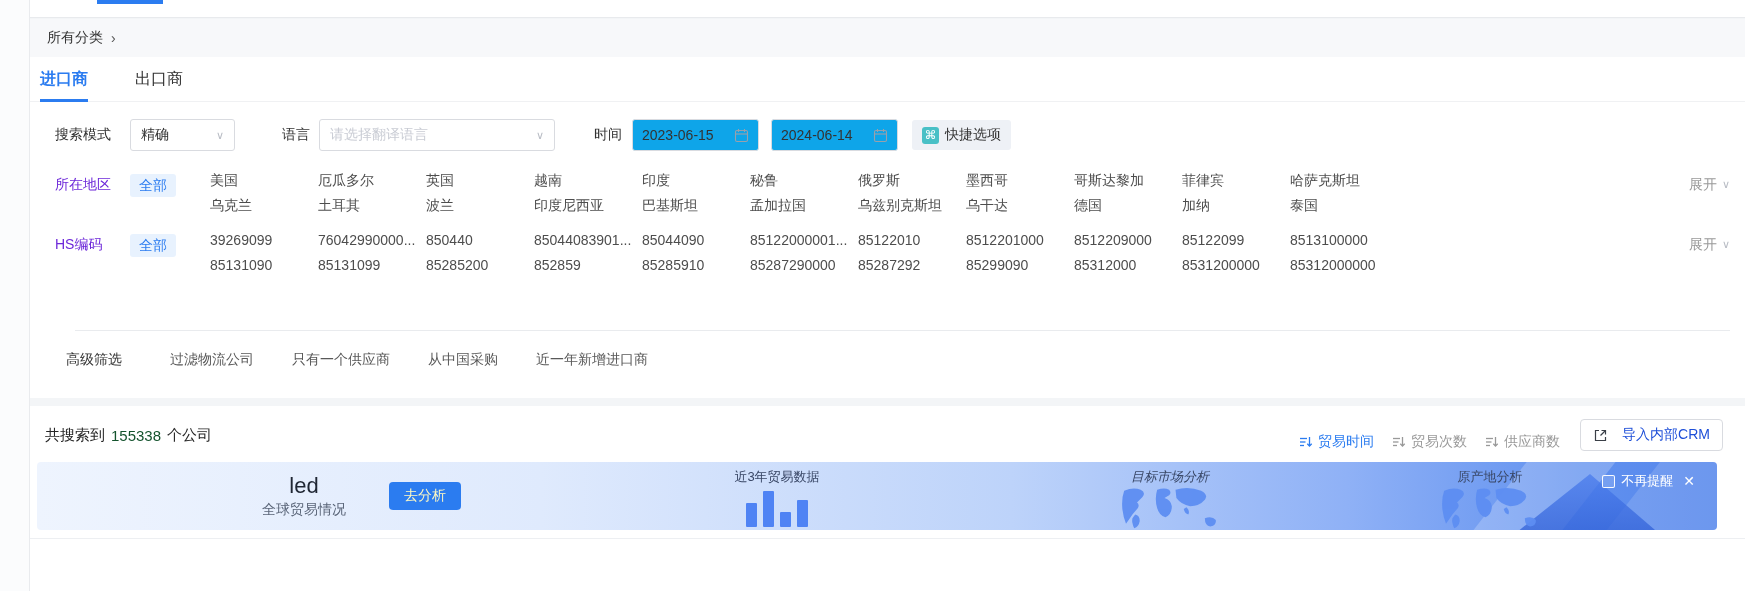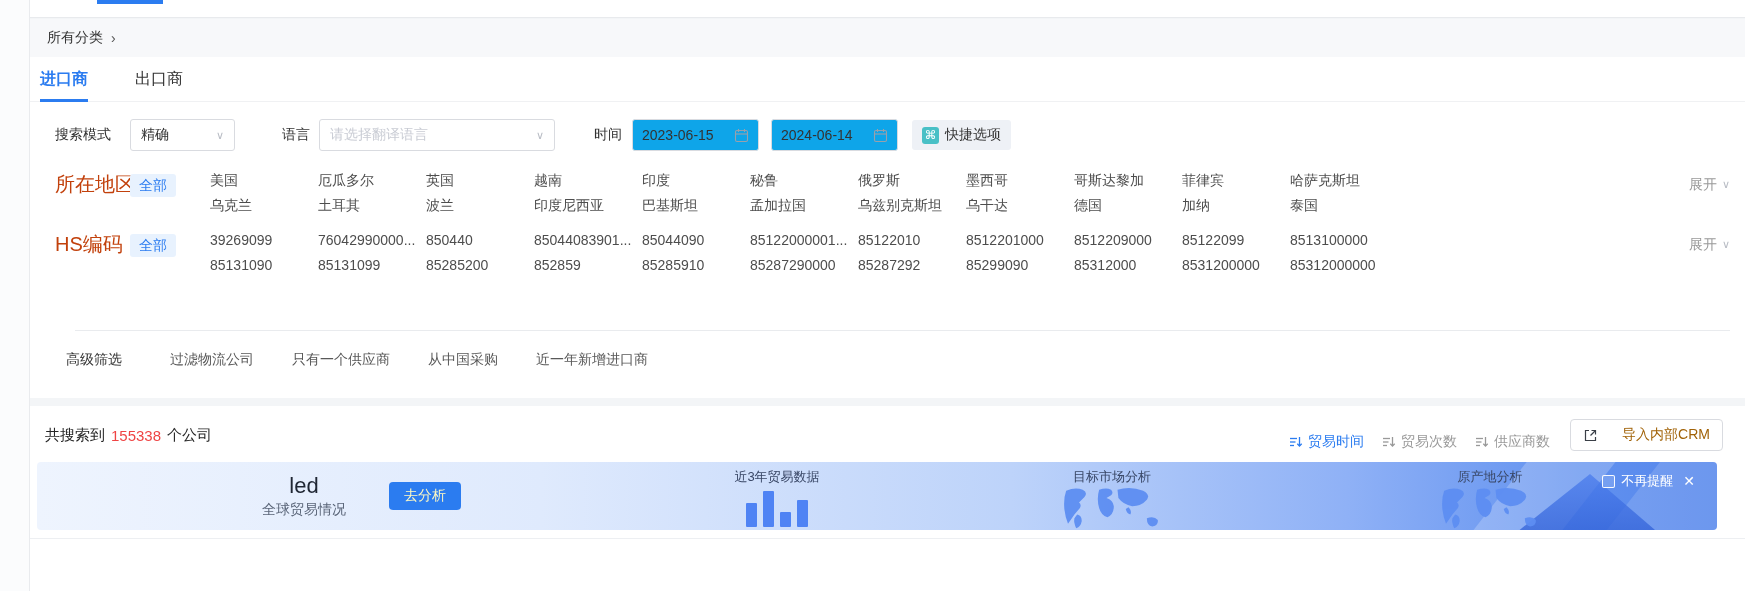--- a/index.html
+++ b/index.html
@@ -30,50 +30,50 @@
   .chev { color:#b8bcc4; font-size:11px; }
   .ph { color:#c9ccd4; }
   .date { height:32px; width:127px; border:1px solid #d9dbe0; border-radius:3px; display:flex; align-items:center; justify-content:space-between; padding:0 9px; font-size:14px; color:#333; background:#0ea5e9; cursor:pointer; }
   .d1 { margin-left:10px; } .d2 { margin-left:12px; }
   .quickbtn { margin-left:14px; height:30px; display:flex; align-items:center; gap:6px; background:#eef1f6; border:none; border-radius:3px; padding:0 10px; font-size:14px; color:#333; cursor:pointer; }
   .cmdicon { width:17px; height:17px; background:#49c0c6; color:#fff; border-radius:3px; font-size:12px; display:flex; align-items:center; justify-content:center; }
 
   .filter-block { display:flex; align-items:flex-start; margin-left:25px; margin-right:15px; }
   .fb-region { margin-top:21px; }
   .fb-hs { margin-top:10px; }
-  .fb-label { width:67px; text-align:center; font-size:20px; color:#c2410c; line-height:25px; white-space:nowrap; }
+  .fb-label { width:67px; text-align:left; font-size:14px; color:#6d28d9; line-height:25px; white-space:nowrap; }
   .tag { margin-left:8px; margin-top:2px; height:23px; padding:0 9px; background:#e8f2fe; color:#2b7cf0; font-size:14px; border-radius:3px; display:inline-flex; align-items:center; cursor:pointer; }
   .fb-grid { margin-left:34px; display:grid; grid-template-columns:repeat(11,108px); grid-auto-rows:25px; font-size:14px; color:#4d4d4d; flex:1; }
   .cell { cursor:pointer; white-space:nowrap; overflow:hidden; }
   .expand { margin-left:auto; display:flex; align-items:center; gap:5px; color:#999; font-size:14px; line-height:25px; cursor:pointer; white-space:nowrap; }
 
   .hdivider { height:1px; background:#e9ebee; margin:48px 15px 0 45px; }
   .adv-row { display:flex; align-items:center; margin:14px 0 0 25px; height:30px; font-size:14px; gap:38px; }
   .adv-label { color:#333; width:67px; text-align:right; margin-right:10px; }
   .adv-opt { color:#595959; cursor:pointer; }
 
   .results-head { display:flex; align-items:center; justify-content:space-between; padding:12px 22px 0 15px; height:46px; }
   .count { font-size:15px; color:#262626; display:flex; gap:6px; align-items:center; }
-  .count .num { color:#ef4444;text-align:right; }
+  .count .num { color:#14532d;text-align:right; }
   .head-right { display:flex; align-items:flex-end; gap:18px; }
   .sort { display:flex; align-items:center; gap:5px; font-size:14px; color:#999; cursor:pointer; }
   .sort.active { color:#2b7cf0; }
-  .crmbtn { display:flex; align-items:center; gap:24px; height:32px; padding:0 12px; background:#fff; border:1px solid #d9dbe0; border-radius:4px; font-size:14px; color:#a16207; cursor:pointer; margin-left:2px; }
+  .crmbtn { display:flex; align-items:center; gap:14px; height:32px; padding:0 12px; background:#fff; border:1px solid #d9dbe0; border-radius:4px; font-size:14px; color:#1d4ed8; cursor:pointer; margin-left:2px; }
 
   .banner { position:absolute; left:7px; top:56px; width:1680px; height:68px; border-radius:4px; overflow:hidden;
     background:linear-gradient(90deg,#eef4fe 0%,#dfeafd 30%,#bdd3fa 58%,#8fb1f6 78%,#6191ef 92%,#5586ec 100%); }
   .bshape1 { position:absolute; right:55px; bottom:-6px; width:150px; height:62px; background:linear-gradient(180deg,#4a7ced,#2f5fd6); clip-path:polygon(52% 0,100% 100%,0 100%); opacity:.75; }
   .bshape2 { position:absolute; right:150px; top:-60px; width:70px; height:220px; background:rgba(255,255,255,.22); transform:rotate(38deg); }
   .bshape3 { position:absolute; right:-40px; top:-80px; width:120px; height:260px; background:rgba(255,255,255,.14); transform:rotate(38deg); }
   .kw-block { position:absolute; left:192px; top:50%; transform:translateY(-50%); width:150px; text-align:center; z-index:2; }
   .kw { font-size:22px; color:#1f2633; line-height:26px; }
   .kw-sub { font-size:14px; color:#5a6578; margin-top:2px; }
   .analyze { position:absolute; left:352px; top:50%; transform:translateY(-50%); height:28px; padding:0 15px; background:#2b7cf0; color:#fef9c3; border:none; border-radius:4px; font-size:14px; cursor:pointer; z-index:2; }
   .bcard { position:absolute; top:6px; width:190px; text-align:center; z-index:2; }
-  .bc1 { left:645px; } .bc2 { left:980px; } .bc3 { left:1358px; }
+  .bc1 { left:645px; } .bc2 { left:1038px;font-style:italic; } .bc3 { left:1358px; }
   .btitle { font-size:13px; color:#394766; }
   .bars { display:flex; align-items:flex-end; justify-content:center; gap:6px; height:38px; margin-top:3px; }
   .bars i { display:block; width:11px; border-radius:1px; background:#4f83f4; }
   .b1{height:24px} .b2{height:36px} .b3{height:15px} .b4{height:27px; background:#93b6f8}
   .mapsvg { margin-top:1px; opacity:.95; }
   .dismiss { position:absolute; right:22px; top:10px; display:flex; align-items:center; gap:6px; z-index:2; color:#fff; font-size:13px; }
   .cb { width:13px; height:13px; border:1px solid rgba(255,255,255,.95); border-radius:2px; background:rgba(255,255,255,.15); cursor:pointer; }
   .x { font-size:14px; margin-left:4px; cursor:pointer; }
   .bottom-divider { position:absolute; left:0; right:0; top:132px; height:1px; background:#edeff2; }
 </style>

